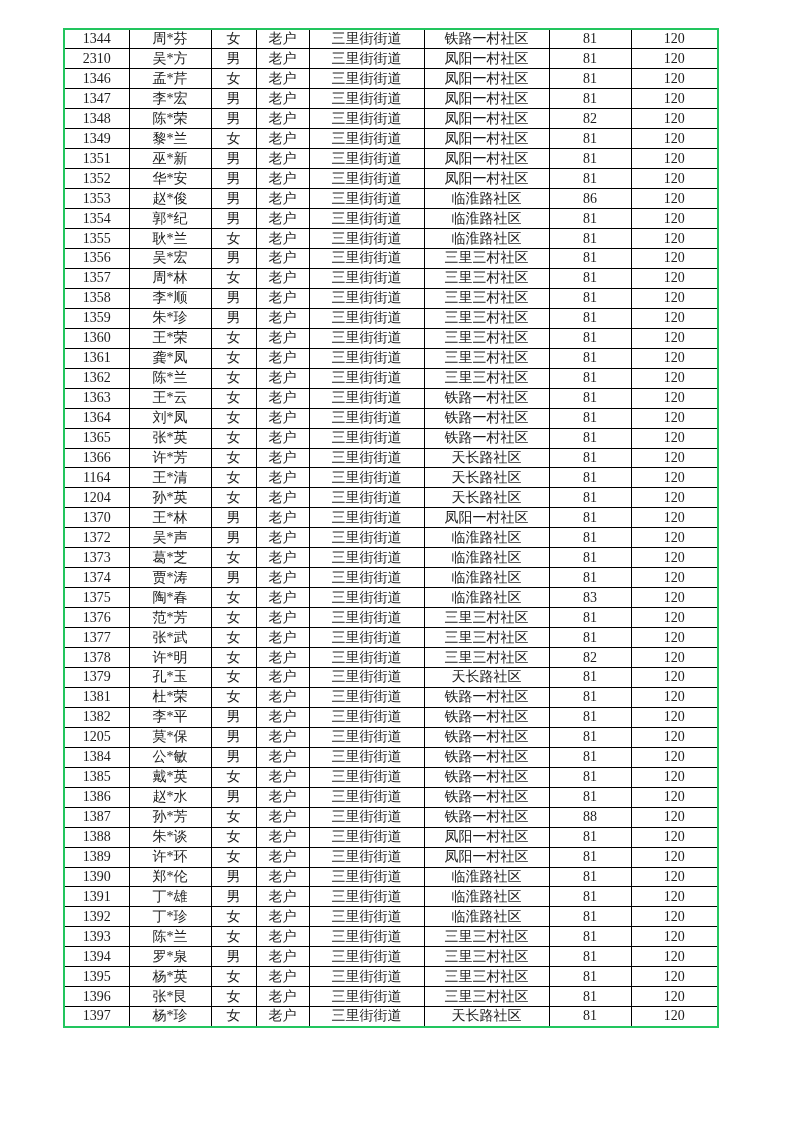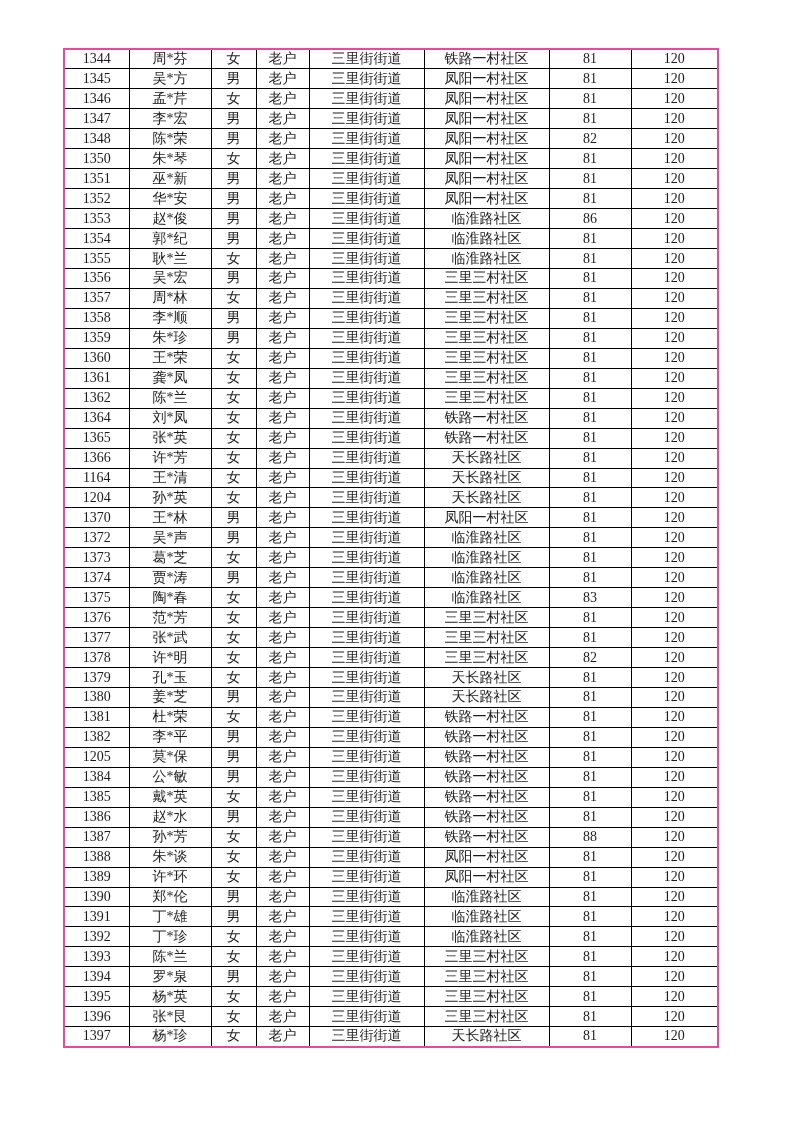--- a/index.html
+++ b/index.html
@@ -11,25 +11,25 @@
     position: relative;
     width: 794px;
     height: 1122px;
     background: #ffffff;
     overflow: hidden;
     font-family: "Liberation Serif", "DejaVu Serif", serif;
   }
   table.data-table {
     position: absolute;
     left: 63px;
-    top: 48px;
+    top: 28px;
     width: 654px;
     border-collapse: collapse;
     table-layout: fixed;
-    border: 2px solid #ec4899;
+    border: 2px solid #22c55e;
   }
   table.data-table td {
     border: 1px solid #000000;
     text-align: center;
     vertical-align: middle;
     font-size: 14px;
     color: #1c1c1c;
     padding: 0;
     line-height: 1;
     white-space: nowrap;
@@ -68,21 +68,21 @@
           <td>1344</td>
           <td>周*芬</td>
           <td>女</td>
           <td>老户</td>
           <td>三里街街道</td>
           <td>铁路一村社区</td>
           <td>81</td>
           <td>120</td>
         </tr>
         <tr>
-          <td>1345</td>
+          <td>2310</td>
           <td>吴*方</td>
           <td>男</td>
           <td>老户</td>
           <td>三里街街道</td>
           <td>凤阳一村社区</td>
           <td>81</td>
           <td>120</td>
         </tr>
         <tr>
           <td>1346</td>
@@ -108,22 +108,22 @@
           <td>1348</td>
           <td>陈*荣</td>
           <td>男</td>
           <td>老户</td>
           <td>三里街街道</td>
           <td>凤阳一村社区</td>
           <td>82</td>
           <td>120</td>
         </tr>
         <tr>
-          <td>1350</td>
-          <td>朱*琴</td>
+          <td>1349</td>
+          <td>黎*兰</td>
           <td>女</td>
           <td>老户</td>
           <td>三里街街道</td>
           <td>凤阳一村社区</td>
           <td>81</td>
           <td>120</td>
         </tr>
         <tr>
           <td>1351</td>
           <td>巫*新</td>
@@ -238,20 +238,30 @@
           <td>1362</td>
           <td>陈*兰</td>
           <td>女</td>
           <td>老户</td>
           <td>三里街街道</td>
           <td>三里三村社区</td>
           <td>81</td>
           <td>120</td>
         </tr>
         <tr>
+          <td>1363</td>
+          <td>王*云</td>
+          <td>女</td>
+          <td>老户</td>
+          <td>三里街街道</td>
+          <td>铁路一村社区</td>
+          <td>81</td>
+          <td>120</td>
+        </tr>
+        <tr>
           <td>1364</td>
           <td>刘*凤</td>
           <td>女</td>
           <td>老户</td>
           <td>三里街街道</td>
           <td>铁路一村社区</td>
           <td>81</td>
           <td>120</td>
         </tr>
         <tr>
@@ -371,30 +381,20 @@
           <td>老户</td>
           <td>三里街街道</td>
           <td>三里三村社区</td>
           <td>82</td>
           <td>120</td>
         </tr>
         <tr>
           <td>1379</td>
           <td>孔*玉</td>
           <td>女</td>
-          <td>老户</td>
-          <td>三里街街道</td>
-          <td>天长路社区</td>
-          <td>81</td>
-          <td>120</td>
-        </tr>
-        <tr>
-          <td>1380</td>
-          <td>姜*芝</td>
-          <td>男</td>
           <td>老户</td>
           <td>三里街街道</td>
           <td>天长路社区</td>
           <td>81</td>
           <td>120</td>
         </tr>
         <tr>
           <td>1381</td>
           <td>杜*荣</td>
           <td>女</td>

